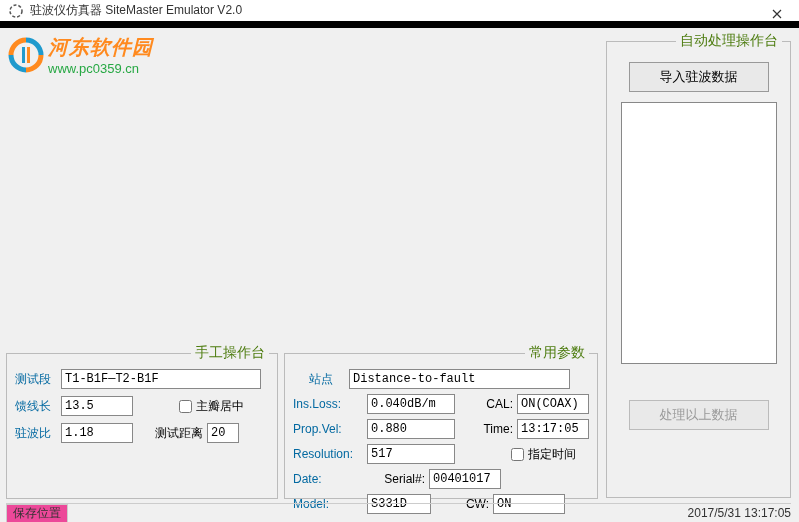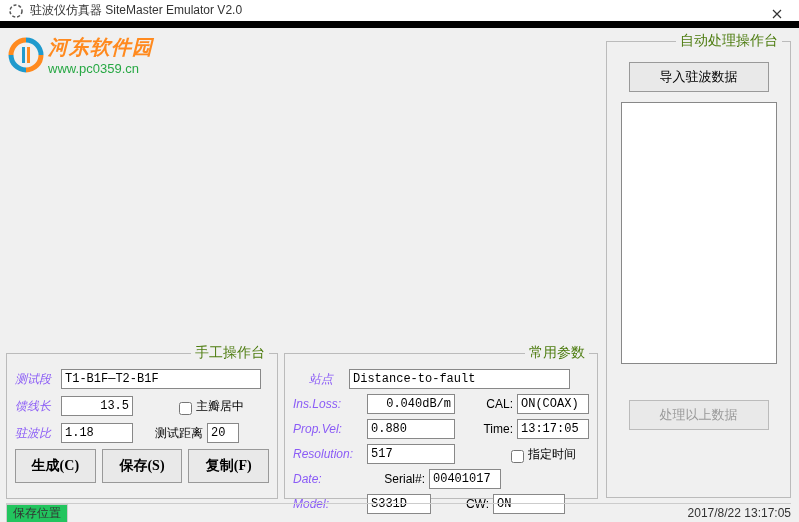--- a/index.html
+++ b/index.html
@@ -107,40 +107,39 @@
 }
 .row {
   display: flex;
   align-items: center;
   margin-bottom: 5px;
   height: 22px;
 }
 .lbl {
   width: 46px;
   text-align: left;
-  color: #8b5cf6;
+  color: #0369a1;
   white-space: nowrap;
-  font-style: italic;
 }
 .params-panel .lbl { width: 74px; }
 .params-panel .lbl2 { width: 52px; text-align: right; margin-left: 6px; margin-right: 4px; white-space: nowrap; }
 input[type="text"] {
   font-family: "Courier New", monospace;
   font-size: 12px;
   height: 20px;
   border: 1px solid #888;
   background: #fff;
   padding: 0 3px;
 }
 .manual-panel input[type="text"] { width: 122px; }
 .manual-panel .row .short { width: 42px; }
 .manual-panel .row .med { width: 44px; }
 .checkbox-wrap {
   display: inline-flex;
-  align-items: flex-end;
+  align-items: center;
   margin-left: 18px;
   padding-left: 28px;
 }
 .checkbox-wrap input { margin-right: 4px; }
 .btn-row {
   display: flex;
   gap: 6px;
   margin-top: 4px;
 }
 .big-btn {
@@ -199,21 +198,21 @@
   justify-content: space-between;
   border-top: 1px solid #ccc;
   padding-top: 1px;
   font-size: 12px;
   color: #333;
 }
 .statusbar .save-loc {
   border: 1px solid #ccc;
   border-bottom: none;
   padding: 0 6px;
-  background: #22c55e;
+  background: #ec4899;
 }
 </style>
 </head>
 <body>
 
 <div class="titlebar">
   <span class="app-icon">
     <svg width="16" height="16" viewBox="0 0 16 16">
         <circle cx="8" cy="8" r="6" fill="none" stroke="#555" stroke-width="1.5" stroke-dasharray="3 2"></circle>
       </svg>
@@ -249,48 +248,43 @@
 
     <div class="bottom-panels">
       <fieldset class="manual-panel">
         <legend>手工操作台</legend>
         <div class="row">
           <span class="lbl">测试段</span>
           <input type="text" style="width: 200px;" value="T1-B1F—T2-B1F">
         </div>
         <div class="row">
           <span class="lbl">馈线长</span>
-          <input type="text" class="med" style="width: 72px; text-align: right;" value="13.5">
+          <input type="text" class="med" style="width: 72px;" value="13.5">
           <span class="checkbox-wrap">
             <input type="checkbox" style="">
             <span>主瓣居中</span>
           </span>
         </div>
         <div class="row">
           <span class="lbl">驻波比</span>
           <input type="text" class="med" style="width: 72px;" value="1.18">
           <span style="margin-left:22px">测试距离</span>
           <input type="text" class="short" style="width: 32px; margin-left: 4px;" value="20">
         </div>
-        <div class="btn-row">
-          <button class="big-btn">生成(C)</button>
-          <button class="big-btn">保存(S)</button>
-          <button class="big-btn">复制(F)</button>
-        </div>
       </fieldset>
 
       <fieldset class="params-panel">
         <legend>常用参数</legend>
         <div class="row">
           <span class="lbl" style="width:56px;text-align:center">站点</span>
           <input type="text" style="width: 221px;" value="Distance-to-fault">
         </div>
         <div class="row">
           <span class="lbl">Ins.Loss:</span>
-          <input type="text" class="p1" style="width: 88px; text-align: right;" value="0.040dB/m">
+          <input type="text" class="p1" style="width: 88px;" value="0.040dB/m">
           <span class="lbl2">CAL:</span>
           <input type="text" class="p2" value="ON(COAX)" style="">
         </div>
         <div class="row">
           <span class="lbl">Prop.Vel:</span>
           <input type="text" class="p1" style="width: 88px;" value="0.880">
           <span class="lbl2">Time:</span>
           <input type="text" class="p2" value="13:17:05" style="">
         </div>
         <div class="row">
@@ -321,14 +315,14 @@
       <legend>自动处理操作台</legend>
       <button class="import-btn">导入驻波数据</button>
       <div class="auto-list"></div>
       <button class="process-btn" disabled="">处理以上数据</button>
     </fieldset>
   </div>
 </div>
 
 <div class="statusbar">
   <span class="save-loc">保存位置</span>
-  <span>2017/8/22 13:17:05</span>
+  <span>2017/5/31 13:17:05</span>
 </div>
 
 </body></html>

